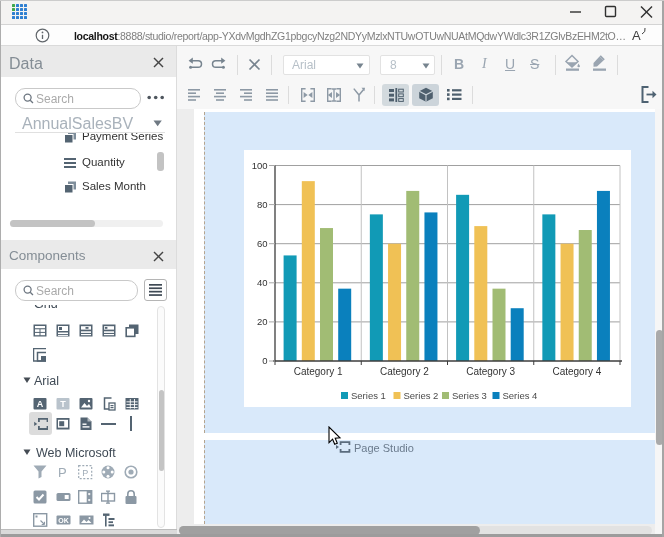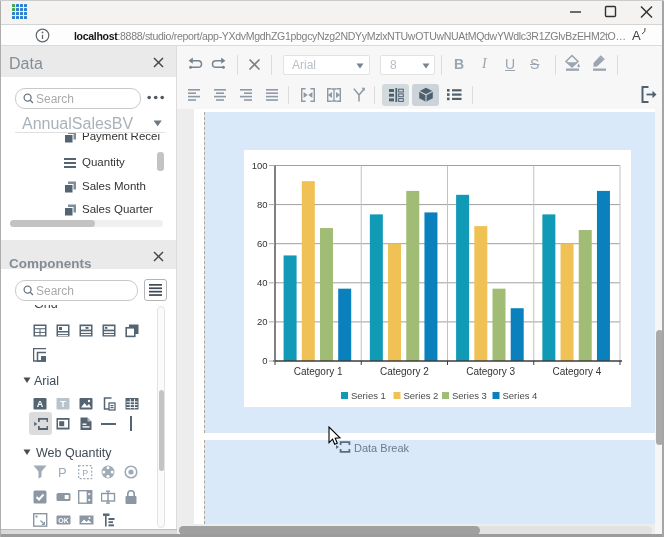--- a/index.html
+++ b/index.html
@@ -74,56 +74,47 @@
       <path d="M0.5 0.5 L8.8 0.5 L4.65 6.2 Z" fill="#6f7983"></path>
     </svg>
 <div class="abs" style="left:15px;top:133px;width:153px;height:85px;overflow:hidden">
 <div class="abs" style="left:0;top:-7.0px;width:160px;height:23px">
 <div class="abs" style="left:0;top:5px;width:153px;height:14px">
           <svg class="abs" style="left:49px;top:0px" width="13" height="13">
             <rect x="4" y="0.5" width="8" height="8" fill="#7f8e9b"></rect>
             <rect x="0.5" y="3.5" width="8.5" height="8.5" fill="#546472" stroke="#ffffff" stroke-width="1"></rect>
           </svg>
         </div>
-<div class="abs" style="left:67px;top:4px;font-size:11.5px;color:#333;white-space:nowrap">Payment Recei</div>
+<div class="abs" style="left:67px;top:4px;font-size:11.5px;color:#333;white-space:nowrap">Payment Series</div>
 </div>
 <div class="abs" style="left:0;top:42.5px;width:160px;height:23px">
 <div class="abs" style="left:0;top:5px;width:153px;height:14px">
           <svg class="abs" style="left:49px;top:0px" width="13" height="13">
             <rect x="4" y="0.5" width="8" height="8" fill="#7f8e9b"></rect>
             <rect x="0.5" y="3.5" width="8.5" height="8.5" fill="#546472" stroke="#ffffff" stroke-width="1"></rect>
           </svg>
         </div>
 <div class="abs" style="left:67px;top:4px;font-size:11.5px;color:#333;white-space:nowrap">Sales Month</div>
 </div>
 <div class="abs" style="left:0;top:18.5px;width:160px;height:23px">
 <div class="abs" style="left:0;top:5px;width:153px;height:14px">
           <svg class="abs" style="left:49px;top:1px" width="13" height="12">
             <rect x="0" y="0.0" width="12" height="2" fill="#546472"></rect>
             <rect x="0" y="4.0" width="12" height="2" fill="#546472"></rect>
             <rect x="0" y="8.0" width="12" height="2" fill="#546472"></rect>
           </svg>
         </div>
 <div class="abs" style="left:67px;top:4px;font-size:11.5px;color:#333;white-space:nowrap">Quantity</div>
 </div>
-<div class="abs" style="left:0;top:66.0px;width:160px;height:23px">
-<div class="abs" style="left:0;top:5px;width:153px;height:14px">
-          <svg class="abs" style="left:49px;top:0px" width="13" height="13">
-            <rect x="4" y="0.5" width="8" height="8" fill="#7f8e9b"></rect>
-            <rect x="0.5" y="3.5" width="8.5" height="8.5" fill="#546472" stroke="#ffffff" stroke-width="1"></rect>
-          </svg>
-        </div>
-<div class="abs" style="left:67px;top:4px;font-size:11.5px;color:#333;white-space:nowrap">Sales Quarter</div>
-</div>
 </div>
 <div class="abs" style="left:157px;top:152px;width:6.5px;height:19px;background:#c3c3c3;border-radius:3px"></div>
 <div class="abs" style="left:10px;top:220px;width:153px;height:7px;background:#f0f0f0;border-radius:3.5px"></div>
 <div class="abs" style="left:10px;top:220px;width:85px;height:7px;background:#c3c3c3;border-radius:3.5px"></div>
 <div class="abs" style="left:0;top:240px;width:176px;height:29px;background:#eaeaea"></div>
-<div class="abs" style="left:9px;top:256px;font-size:13.5px;font-weight:bold;color:#848d95">Components</div>
+<div class="abs" style="left:9px;top:248px;font-size:13.5px;font-weight:normal;color:#848d95">Components</div>
 <svg class="abs" style="left:153px;top:251px" width="11" height="11">
       <line x1="1" y1="1" x2="10" y2="10" stroke="#454545" stroke-width="1.4"></line>
       <line x1="10" y1="1" x2="1" y2="10" stroke="#454545" stroke-width="1.4"></line>
     </svg>
 <div class="pill" style="left:15px;top:279.5px;width:123px;height:21px"></div>
 <svg class="abs" style="left:23px;top:285px" width="12" height="12">
       <circle cx="4.6" cy="4.6" r="3.5" fill="none" stroke="#6d7680" stroke-width="1.3"></circle>
       <line x1="7.2" y1="7.2" x2="10" y2="10" stroke="#6d7680" stroke-width="1.3"></line>
     </svg>
 <div class="ptxt" style="left:36px;top:283.5px">Search</div>
@@ -229,21 +220,21 @@
         <rect x="0" y="0" width="15" height="2" fill="#546472"></rect>
       </svg>
 <svg class="abs" style="left:130px;top:111px" width="3" height="16">
         <rect x="0" y="0" width="2" height="15" fill="#546472"></rect>
       </svg>
 <div class="abs" style="left:23px;top:144px">
         <svg class="abs" style="left:0px;top:0px" width="9" height="7">
           <path d="M0.5 0.5 L7.5 0.5 L4 6 Z" fill="#454c54"></path>
         </svg>
       </div>
-<div class="abs" style="left:36px;top:141px;font-size:12.5px;color:#3f4a55">Web Quantity</div>
+<div class="abs" style="left:36px;top:141px;font-size:12.5px;color:#3f4a55">Web Microsoft</div>
 <svg class="abs" style="left:33px;top:160px" width="15" height="15">
         <path d="M0.5 0.5 L13.5 0.5 L8.5 6.5 L8.5 12 L5.5 13.5 L5.5 6.5 Z" fill="#9fabb6"></path>
       </svg>
 <svg class="abs" style="left:55.5px;top:160px" width="15" height="15">
         <text x="2" y="12" font-size="13" fill="#9fabb6" font-family="Liberation Sans">P</text>
       </svg>
 <svg class="abs" style="left:78px;top:160px" width="15" height="15">
         <rect x="0.7" y="0.7" width="13" height="13" fill="none" stroke="#9fabb6" stroke-width="1.2" stroke-dasharray="2,1.6"></rect>
         <text x="7.3" y="11" font-size="9" fill="#9fabb6" text-anchor="middle" font-family="Liberation Sans">P</text>
       </svg>
@@ -481,21 +472,21 @@
         <rect x="198.0" y="242" width="7" height="7" fill="#a1bc74"></rect>
         <text x="208.0" y="249" font-size="9.5" fill="#4a4a4a" font-family="Liberation Sans">Series 3</text>
         <rect x="248.5" y="242" width="7" height="7" fill="#0a80bd"></rect>
         <text x="258.5" y="249" font-size="9.5" fill="#4a4a4a" font-family="Liberation Sans">Series 4</text>
       </svg>
 <svg class="abs" style="left:158px;top:331px" width="16" height="15">
         <path d="M1.0 5.0 L4.0 7.0 L1.0 9.0 Z" fill="#5b6c7e"></path>
         <path d="M5.6 5.0 L5.6 2.1 L14.4 2.1 L14.4 5.0" fill="none" stroke="#5b6c7e" stroke-width="1.8"></path>
         <path d="M5.6 9.0 L5.6 11.9 L14.4 11.9 L14.4 9.0" fill="none" stroke="#5b6c7e" stroke-width="1.8"></path>
       </svg>
-<div class="abs" style="left:177px;top:333px;font-size:11px;color:#6b7b8d">Data Break</div>
+<div class="abs" style="left:177px;top:333px;font-size:11px;color:#6b7b8d">Page Studio</div>
 <svg class="abs" style="left:151px;top:317px" width="14" height="20">
         <path d="M1 1 L1 16.6 L4.6 13.2 L6.7 18.3 L9.3 17.2 L7.2 12.2 L12 11.8 Z" fill="#fff" stroke="#000" stroke-width="1.1"></path>
       </svg>
 <div class="abs" style="left:478px;top:0;width:9px;height:428px;background:#f6f6f6"></div>
 <div class="abs" style="left:479px;top:221px;width:7px;height:115px;background:#aaaaaa;border-radius:3.5px"></div>
 <div class="abs" style="left:0px;top:415px;width:478px;height:13px;background:#ededed"></div>
 <div class="abs" style="left:2px;top:417px;width:473px;height:9px;background:#e2e2e2;border-radius:4.5px"></div>
 <div class="abs" style="left:2px;top:417px;width:301px;height:9px;background:#a0a0a0;border-radius:4.5px"></div>
 </div>
 <div class="abs" style="left:0;top:529px;width:177px;height:8px;background:#dadada;border-top:1px solid #bcbcbc"></div>

